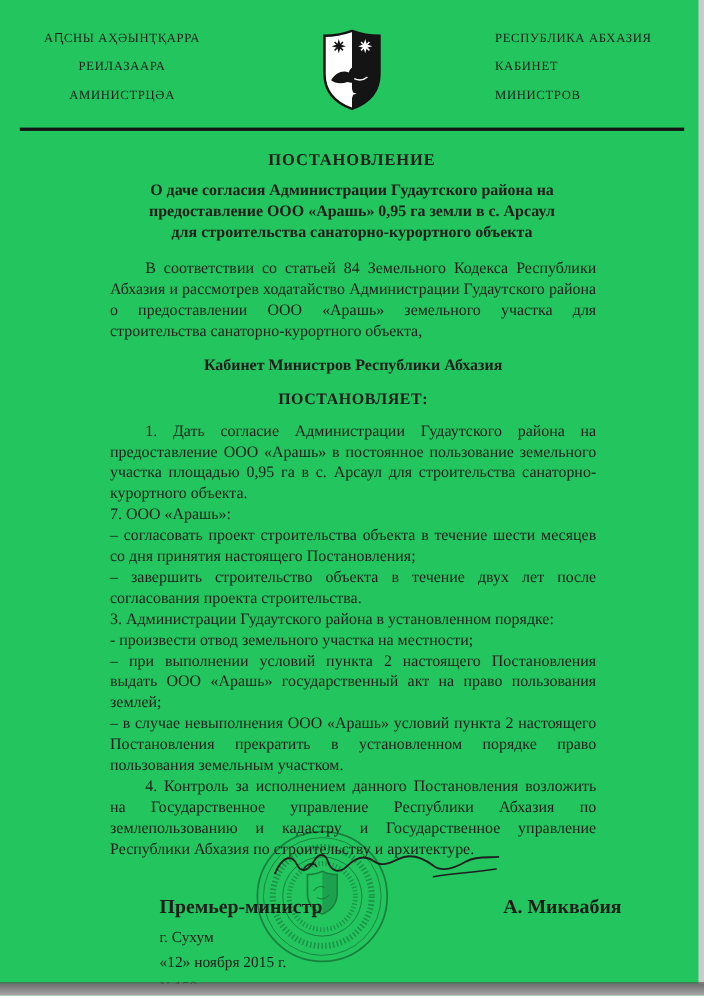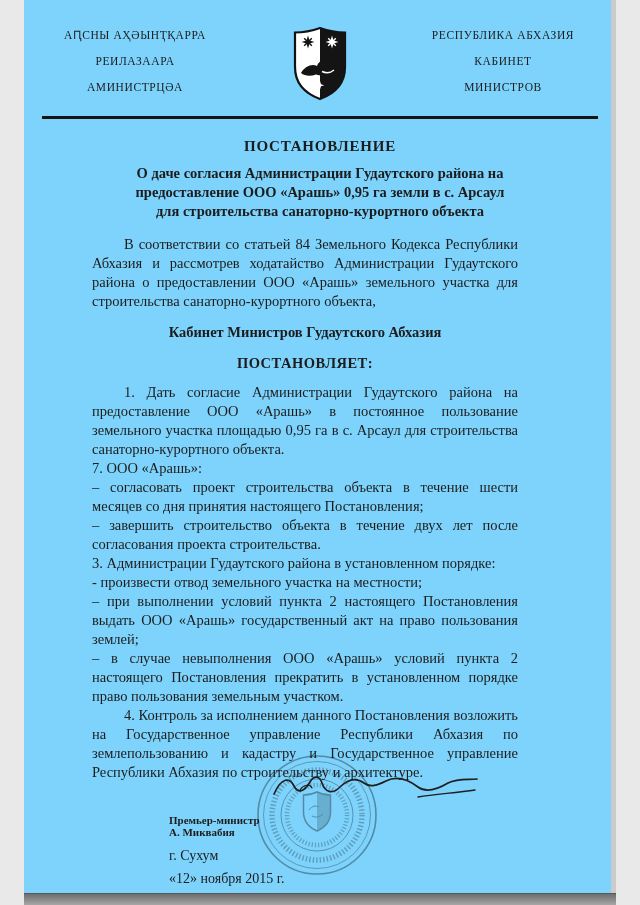--- a/index.html
+++ b/index.html
@@ -1,51 +1,51 @@
 <!DOCTYPE html>
 <html><head>
 <meta charset="utf-8">
 <style>
   * { box-sizing: border-box; margin: 0; padding: 0; }
   html, body { background: #e9e9e9; }
   .page {
     position: relative;
-    width: 592px; height: 905px;
+    width: 640px; height: 905px;
     margin: 0 auto;
-    background: #7dd3fc;
+    background: #22c55e;
     color: #1c1c1c;
     font-family: "Liberation Serif", "DejaVu Serif", serif;
     overflow: hidden;
   }
   
   .letterhead { position: relative; height: 116px; }
   .lh-left  { position: absolute; left: 26px;  top: 22px; width: 170px; text-align: center; }
-  .lh-right { position: absolute; right: 24px; top: 22px; width: 178px; text-align: center; }
+  .lh-right { position: absolute; right: 12px; top: 22px; width: 178px; }
   .lh-line { display: block; font-size: 11.5px; letter-spacing: .6px; line-height: 26px; white-space: nowrap; }
   .emblem { position: absolute; left: 50%; transform: translateX(-50%); top: 26px; width: 56px; height: 76px; }
   .rule { margin: 0 18px; border-top: 3px solid #141414; }
 
   
   .doc-title { text-align: center; font-weight: bold; font-size: 15px; letter-spacing: .8px; margin-top: 19px; }
   .doc-subject { text-align: center; font-weight: bold; font-size: 14.5px; line-height: 19px; margin-top: 9px; }
   .doc-subject span { display: block; }
-  .content { padding: 0 98px 0 68px; font-size: 14.5px; line-height: 19px; text-align: justify; }
+  .content { padding: 0 98px 0 100px; font-size: 14.5px; line-height: 19px; text-align: justify; }
   .intro { margin-top: 14px; text-indent: 32px; }
   .center-bold { text-align: center; font-weight: bold; margin-top: 12px; text-indent: 0; }
   .resolves { letter-spacing: .5px; }
   .items { margin-top: 10px; }
   .items p { margin: 0; }
   .par { text-indent: 32px; }
   .sub { margin-left: 20px; }
 
   
   .sig-row {
     display: flex; justify-content: space-between;
     margin-top: 32px; padding: 0 75px 0 145px;
-    font-weight: bold; font-size: 11px; flex-direction: column;
+    font-weight: bold; font-size: 18px;
   }
   .footer { padding-left: 145px; margin-top: 8px; font-size: 14px; }
   .footer p { line-height: 19px; margin-top: 4px; }
 
   
   .stamp {
     position: absolute; left: 230px; top: 752px;
     width: 126px; height: 126px;
     opacity: .55; mix-blend-mode: multiply; pointer-events: none;
   }
@@ -98,21 +98,21 @@
 
   <div class="doc-subject">
     <span>О даче согласия Администрации Гудаутского района на</span>
     <span>предоставление ООО «Арашь» 0,95 га земли в с. Арсаул</span>
     <span>для строительства санаторно-курортного объекта</span>
   </div>
 
   <div class="content">
     <p class="intro">В соответствии со статьей 84 Земельного Кодекса Республики Абхазия и рассмотрев ходатайство Администрации Гудаутского района о предоставлении ООО «Арашь» земельного участка для строительства санаторно-курортного объекта,</p>
 
-    <p class="center-bold">Кабинет Министров Гудаутского Абхазия</p>
+    <p class="center-bold">Кабинет Министров Республики Абхазия</p>
     <p class="center-bold resolves">ПОСТАНОВЛЯЕТ:</p>
 
     <div class="items">
       <p class="par">1. Дать согласие Администрации Гудаутского района на предоставление ООО «Арашь» в постоянное пользование земельного участка площадью 0,95 га в с. Арсаул для строительства санаторно-курортного объекта.</p>
       <p class="sub">7. ООО «Арашь»:</p>
       <p class="sub">– согласовать проект строительства объекта в течение шести месяцев со дня принятия настоящего Постановления;</p>
       <p class="sub">– завершить строительство объекта в течение двух лет после согласования проекта строительства.</p>
       <p class="sub">3. Администрации Гудаутского района в установленном порядке:</p>
       <p class="sub">- произвести отвод земельного участка на местности;</p>
       <p class="sub">– при выполнении условий пункта 2 настоящего Постановления выдать ООО «Арашь» государственный акт на право пользования землей;</p>

